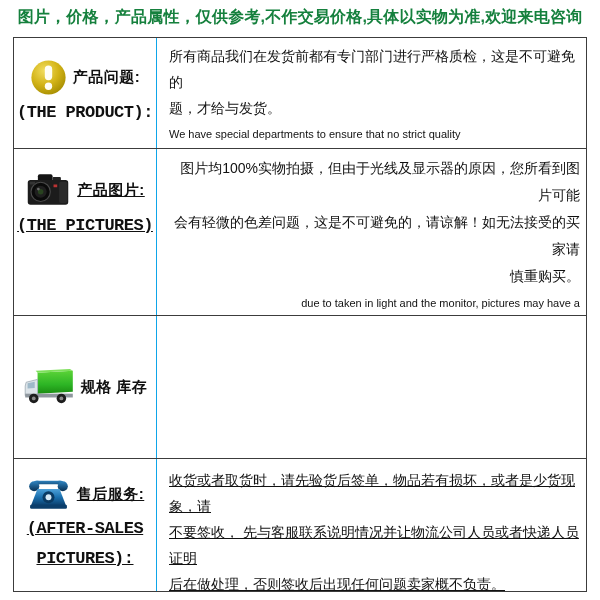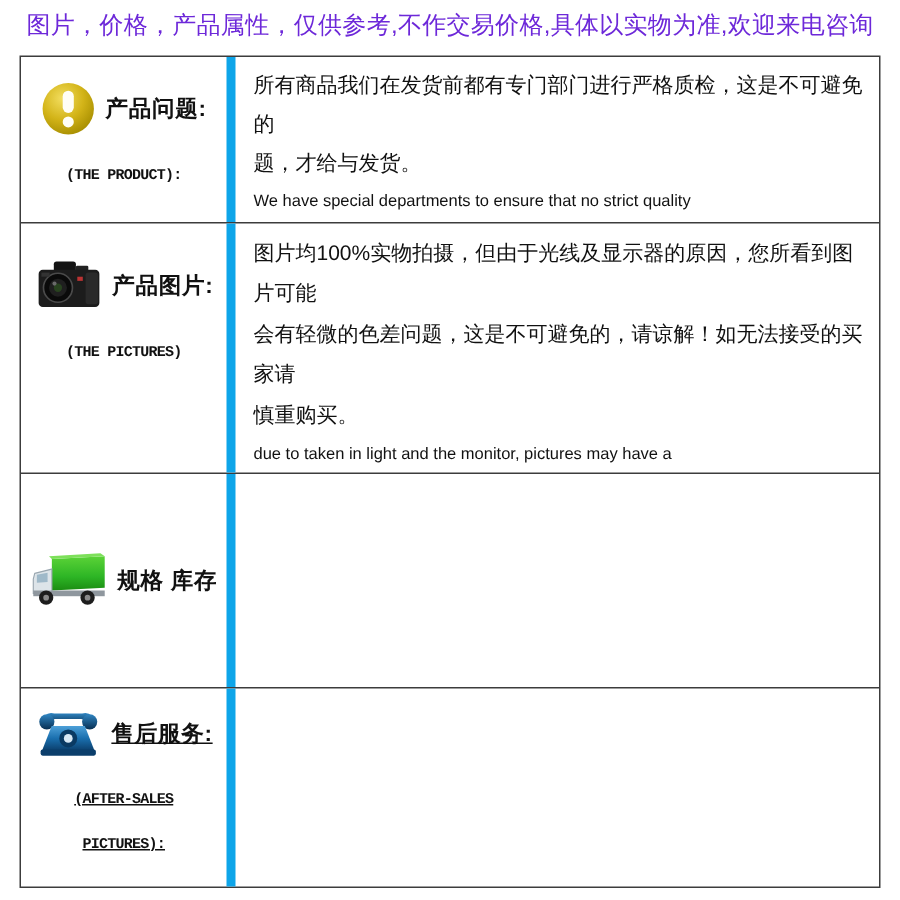--- a/index.html
+++ b/index.html
@@ -1,57 +1,57 @@
 <!DOCTYPE html>
 <html><head>
 <meta charset="utf-8">
 <style>
   * { margin:0; padding:0; box-sizing:border-box; }
   html,body { width:600px; height:600px; background:#fff; font-family:"Liberation Sans",sans-serif; color:#111; }
   .page { position:relative; width:600px; height:600px; background:#fff; overflow:hidden; }
 
   .disclaimer {
     position:absolute; top:7px; left:0; width:100%;
-    text-align:center; font-weight:normal; font-size:16px; letter-spacing:0.2px; color:#6d28d9;
+    text-align:center; font-weight:bold; font-size:16px; letter-spacing:0.2px; color:#15803d;
     white-space:nowrap;
   }
 
   .info-table {
     position:absolute; left:13px; top:37px; width:574px;
     border:1px solid #3c3c3c; background:#fff;
   }
   .row { display:flex; border-bottom:1px solid #3c3c3c; }
   .row:last-child { border-bottom:none;text-decoration:underline; }
   .r1 { height:111px; }
   .r2 { height:167px; }
   .r3 { height:143px; }
   .r4 { height:132px; }
 
   .cell-left {
-    width:143px; border-right:6px solid #0ea5e9; flex:none;
+    width:143px; border-right:1px solid #0ea5e9; flex:none;
     display:flex; flex-direction:column; align-items:center; justify-content:center;
     text-align:center; padding:4px 2px;
   }
-  .r2 .cell-left { justify-content:flex-start; padding-top:22px; }
+  .r2 .cell-left { justify-content:flex-start; padding-top:22px;text-decoration:underline; }
   .icon-line { display:flex; align-items:center; justify-content:center; gap:6px; }
   .lbl-zh { font-size:15px; font-weight:bold; white-space:nowrap; letter-spacing:0.5px; }
   .lbl-en {
     font-family:"Liberation Mono","DejaVu Sans Mono",monospace;
-    font-size:10px; font-weight:bold; line-height:30px; margin-top:12px;
+    font-size:17px; font-weight:bold; line-height:30px; margin-top:2px;
     white-space:pre-line; letter-spacing:-0.5px;
   }
 
   .cell-right { flex:1; padding:5px 6px 0 12px; overflow:hidden; }
   .zh { font-size:14px; line-height:26px; white-space:pre-wrap; }
   .en {
     font-family:Liberation Sans, sans-serif;
     font-size:11px; line-height:26px; white-space:pre-wrap; letter-spacing:0;
   }
   .r2 .cell-right { padding-top:6px; }
-  .r2 .zh, .r2 .en { line-height:27px; }
+  .r2 .zh, .r2 .en { line-height:27px;text-align:right; }
   .r3 .cell-right { padding-top:8px; }
   .r3 .zh { line-height:30px; }
   .r3 .en { line-height:28px; margin-top:12px; }
   .r4 .cell-right { padding-top:8px; }
 
   .icon { display:inline-flex; flex:none; }
 </style>
 </head>
 <body>
 
@@ -172,16 +172,22 @@
               <circle cx="24" cy="22" r="6.5" fill="#0a3a63"></circle>
               <circle cx="24" cy="22" r="3.2" fill="#d8e8f4"></circle>
               <rect x="4" y="30" width="40" height="4.5" rx="1.5" fill="#0b3e6b"></rect>
             </svg>
           </span>
           <span class="lbl-zh">售后服务:</span>
         </div>
         <div class="lbl-en">(AFTER-SALES
 PICTURES):</div>
       </div>
+      <div class="cell-right">
+        <div class="zh">收货或者取货时，请先验货后签单，物品若有损坏，或者是少货现象，请
+不要签收， 先与客服联系说明情况并让物流公司人员或者快递人员证明
+后在做处理，否则签收后出现任何问题卖家概不负责。</div>
+
+      </div>
     </div>
 
   </div>
 </div>
 
 </body></html>

